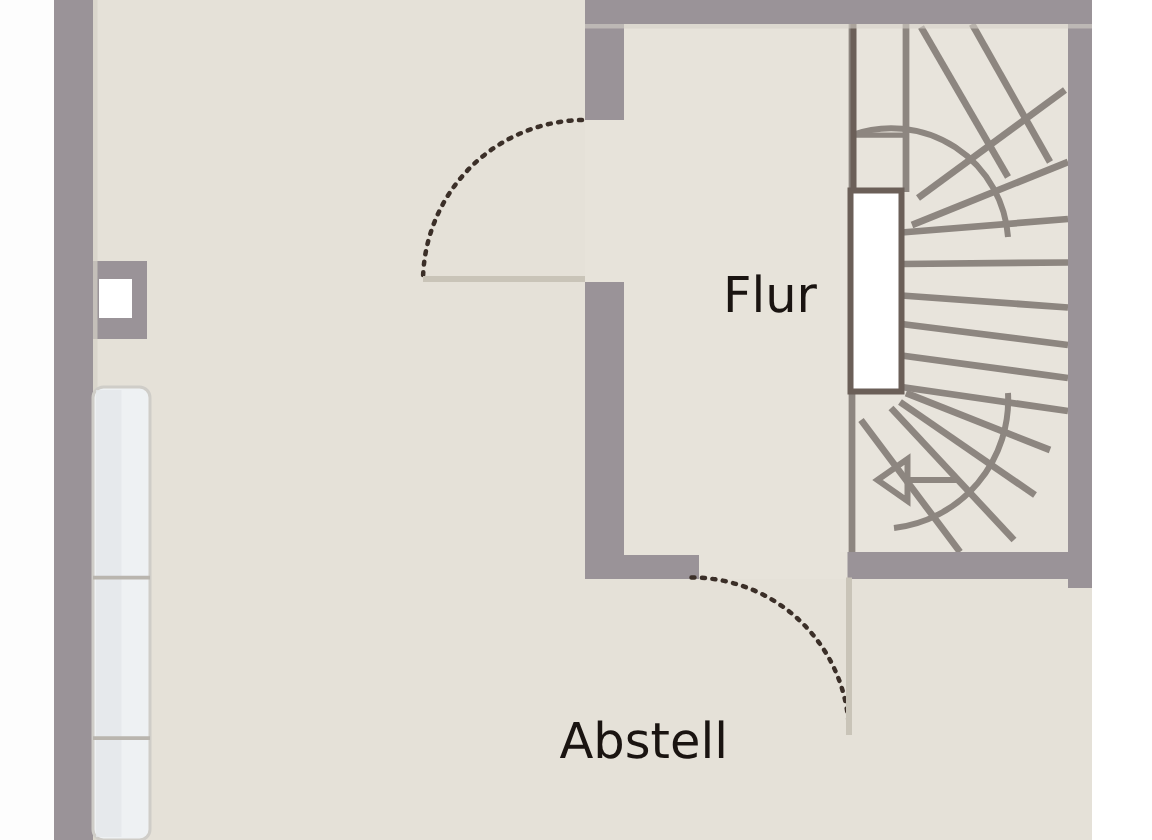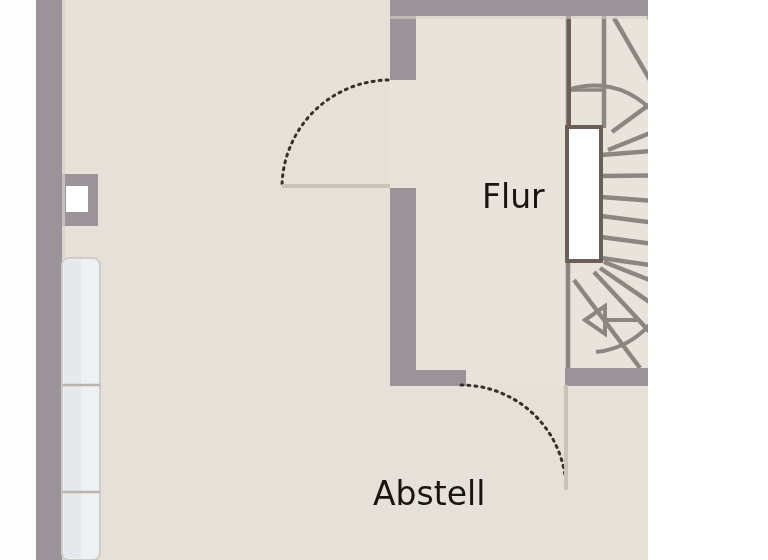--- a/index.html
+++ b/index.html
@@ -5,21 +5,21 @@
   html, body {
     margin: 0;
     padding: 0;
     background: #ffffff;
   }
   body {
     font-family: "DejaVu Sans", sans-serif;
   }
   #plan {
     position: relative;
-    width: 648px;
+    width: 728px;
     height: 560px;
     overflow: hidden;
     background: #ffffff;
   }
   #plan svg {
     display: block;
   }
   .room-label {
     font-family: "DejaVu Sans", sans-serif;
     fill: #1a1411;

